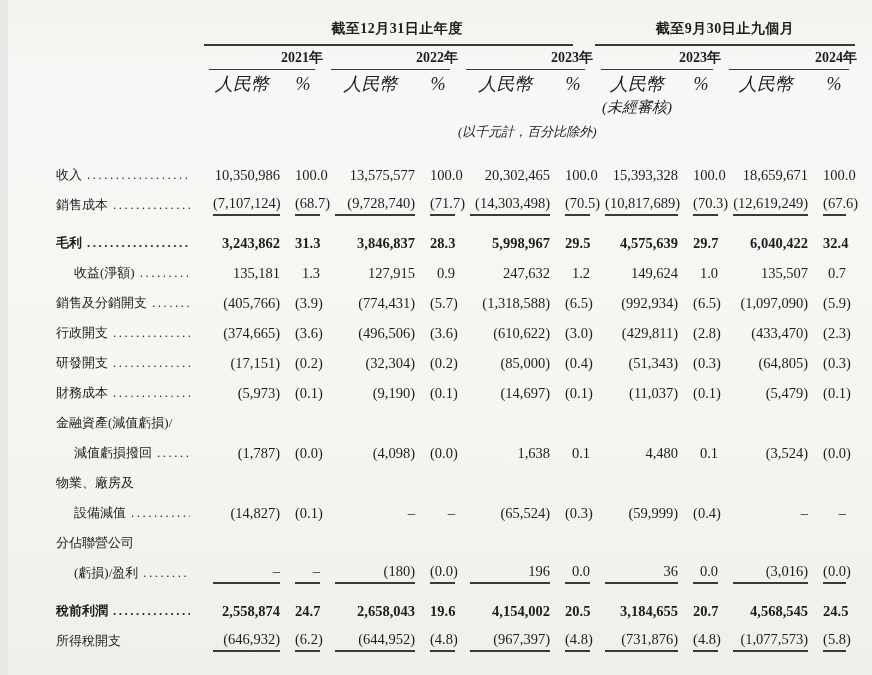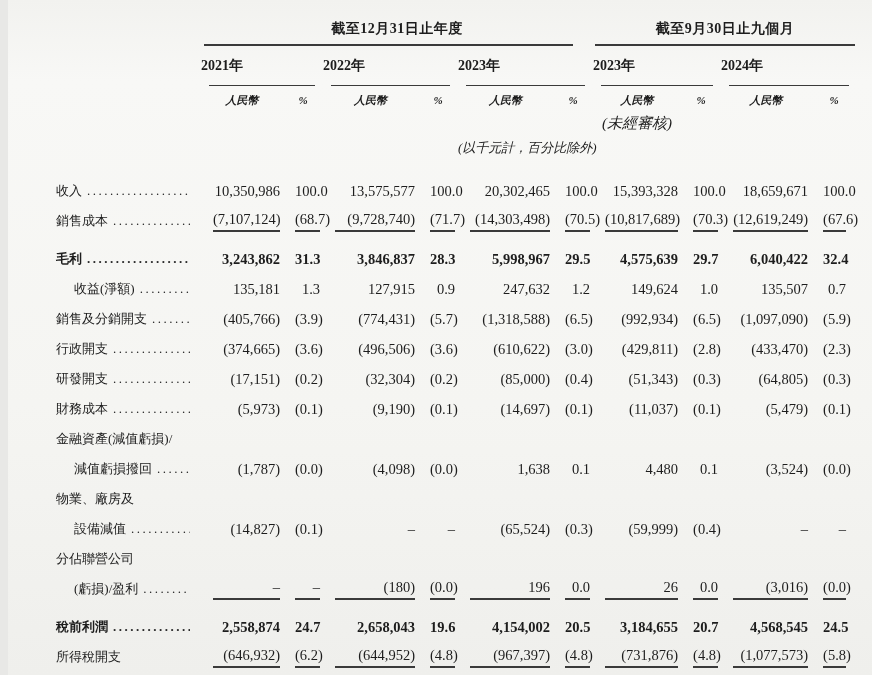--- a/index.html
+++ b/index.html
@@ -42,31 +42,31 @@
     position:relative;letter-spacing:.5px;
   }
   th.group::after{
     content:"";position:absolute;bottom:0;height:0;
     border-bottom:2px solid var(--rule);
   }
   th.group.g1::after{left:3px;right:20px;}
   th.group.g2::after{left:2px;right:2px;}
 
   th.year{
-    height:40px;vertical-align:middle;text-align:left;
+    height:24px;vertical-align:middle;text-align:right;
     position:relative;
   }
   th.year::after{
     content:"";position:absolute;bottom:0;left:8px;right:8px;height:0;
     border-bottom:1.5px solid var(--rule);
   }
 
   tr.sub-row th{
     height:28px;vertical-align:middle;text-align:center;
-    font-style:italic;font-weight:700;font-size:11px;
+    font-style:italic;font-weight:400;font-size:18px;
   }
   tr.unaud-row th{
     height:18px;vertical-align:top;text-align:center;
     font-style:italic;font-weight:400;font-size:15px;
   }
   tr.note-row th{
     height:30px;vertical-align:middle;text-align:center;
     font-style:italic;font-weight:400;font-size:13px;
     white-space:nowrap;
   }
@@ -598,21 +598,21 @@
           <td class="num pct">
             <div class="v">(0.0)</div>
           </td>
           <td class="num rmb">
             <div class="v">196</div>
           </td>
           <td class="num pct">
             <div class="v">0.0</div>
           </td>
           <td class="num rmb">
-            <div class="v">26</div>
+            <div class="v">36</div>
           </td>
           <td class="num pct">
             <div class="v">0.0</div>
           </td>
           <td class="num rmb">
             <div class="v">(3,016)</div>
           </td>
           <td class="num pct last">
             <div class="v">(0.0)</div>
           </td>

